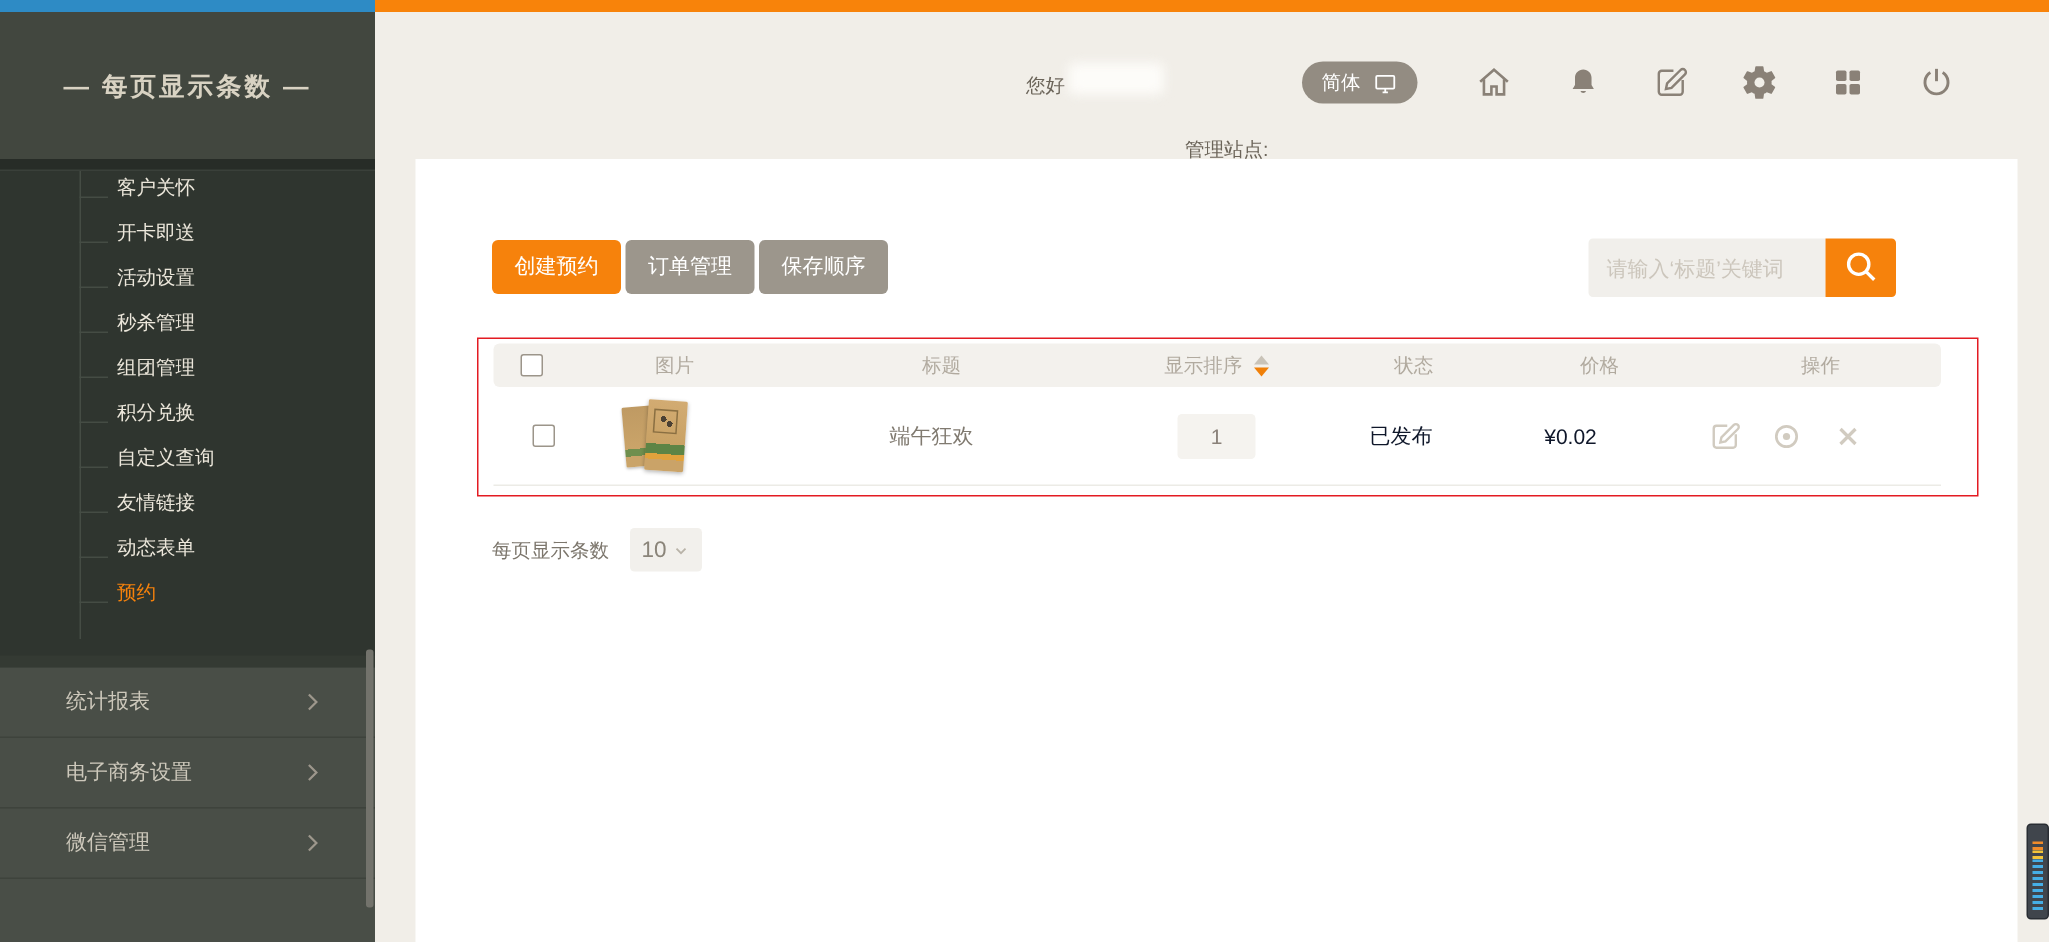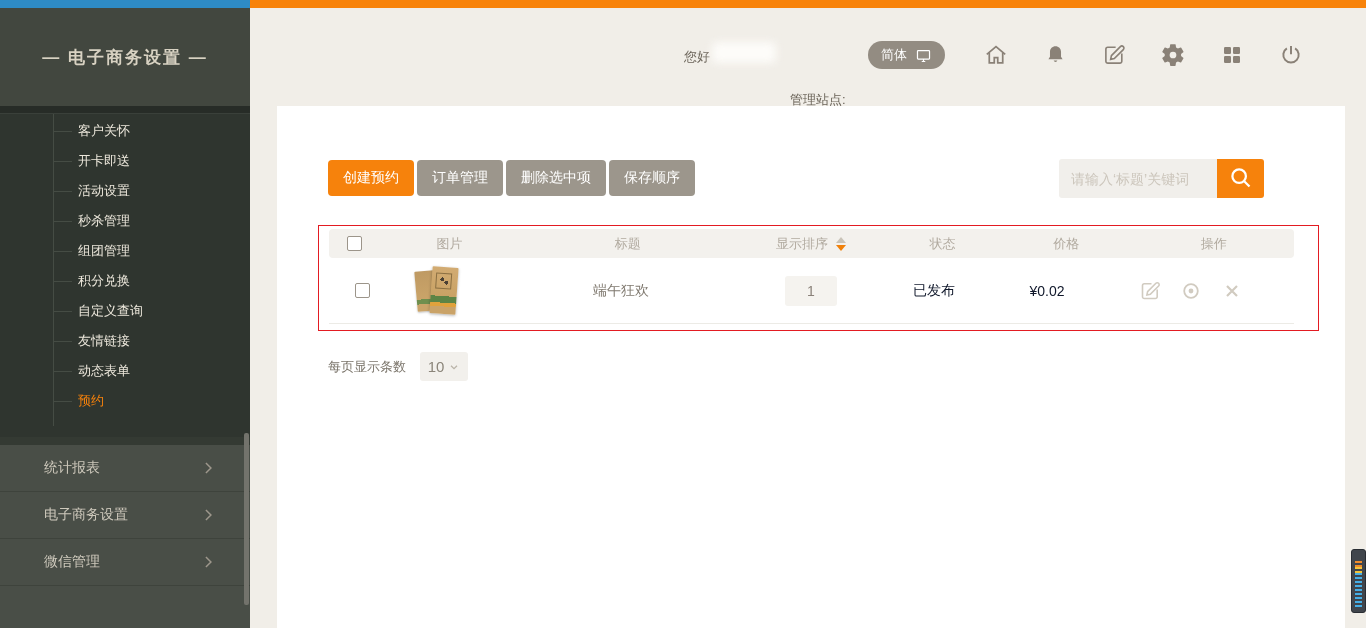--- a/index.html
+++ b/index.html
@@ -10,21 +10,21 @@
   .strip-blue{position:absolute;left:0;top:0;width:250px;height:8px;background:#2e8bc5;}
   .strip-orange{position:absolute;left:250px;top:0;right:0;height:8px;background:#f8830a;}
 
   
   .sidebar{position:absolute;left:0;top:8px;width:250px;height:620px;background:#2f352f;}
   .sb-header{height:98px;background:#42473f;display:flex;align-items:center;justify-content:center;}
   .sb-title{color:#d8d2c2;font-size:17px;font-weight:bold;letter-spacing:2px;}
   .sb-divider{height:8px;background:#272c27;border-bottom:1px solid #3a403a;}
   .submenu{position:relative;padding-top:2px;}
   .tree-line{position:absolute;left:53px;top:0;width:1px;height:312px;background:#454c44;}
-  .sm-item{position:relative;height:30px;display:flex;align-items:center;padding-left:78px;cursor:pointer;}
+  .sm-item{position:relative;height:30px;display:flex;align-items:flex-start;padding-left:78px;cursor:pointer;}
   .sm-item::before{content:"";position:absolute;left:53px;top:50%;width:19px;height:1px;background:#454c44;}
   .sm-label{color:#ece7db;font-size:13px;}
   .sm-item.active .sm-label{color:#f7820b;}
   .sections{margin-top:21px;border-top:8px solid #343a33;}
   .sec-item{position:relative;height:47px;background:#494e47;border-bottom:1px solid #3e433c;
             display:flex;align-items:center;padding-left:44px;cursor:pointer;}
   .sec-label{color:#cdc8bb;font-size:14px;}
   .sec-chev{position:absolute;right:32px;top:13px;}
   .sb-thumb{position:absolute;left:244px;top:425px;width:5px;height:172px;background:#73736c;border-radius:2px;}
 
@@ -104,21 +104,21 @@
 </head>
 <body>
 
 <div class="stage">
 
   <div class="strip-blue"></div>
   <div class="strip-orange"></div>
 
   <aside class="sidebar">
     <div class="sb-header">
-      <span class="sb-title">— 电子商务设置 —</span>
+      <span class="sb-title">— 每页显示条数 —</span>
     </div>
     <div class="sb-divider"></div>
     <nav class="submenu">
       <div class="tree-line"></div>
       <div class="sm-item">
           <span class="sm-label">客户关怀</span>
         </div>
       <div class="sm-item">
           <span class="sm-label">开卡即送</span>
         </div>
@@ -225,21 +225,20 @@
           </svg>
       </span>
     </div>
   </header>
 
   <section class="card">
 
     <div class="toolbar">
       <button class="btn orange">创建预约</button>
       <button class="btn gray">订单管理</button>
-      <button class="btn gray">删除选中项</button>
       <button class="btn gray">保存顺序</button>
     </div>
 
     <div class="searchbox">
       <input class="search-input" type="text" placeholder="请输入‘标题’关键词" style="">
       <button class="search-btn">
         <span>
           <svg width="27" height="27" viewBox="0 0 24 24" fill="none" stroke="#ffffff" stroke-width="2">
               <circle cx="10.8" cy="10.8" r="6"></circle>
               <path d="M15.3 15.3 20 20"></path>

